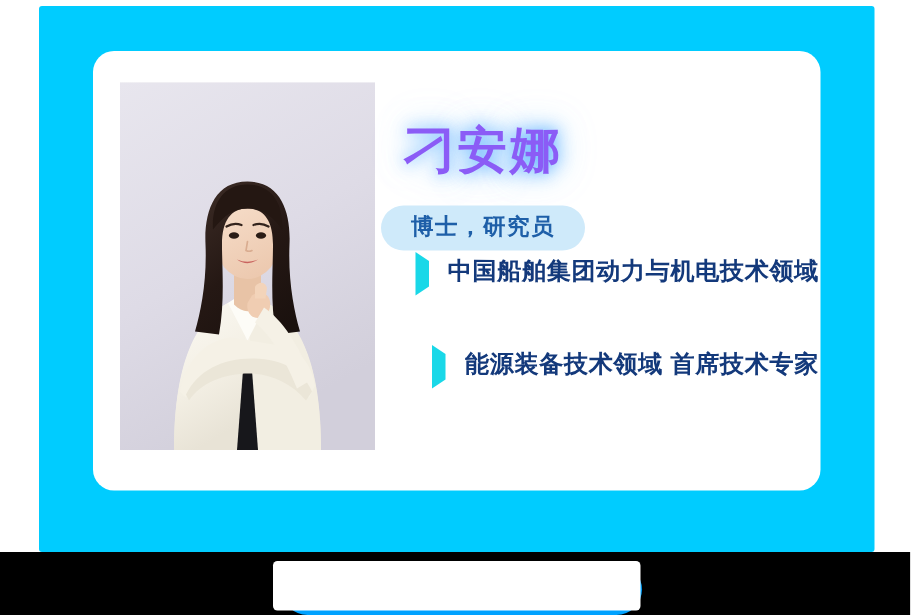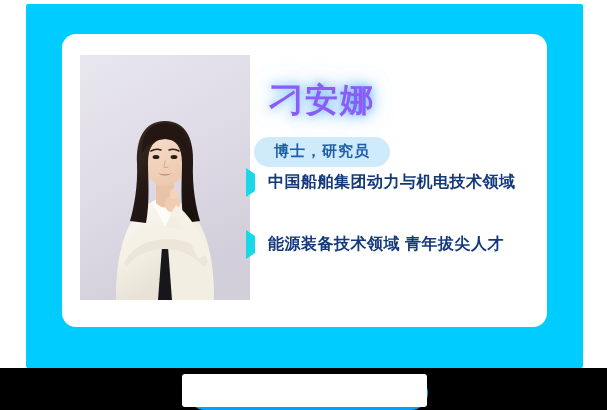--- a/index.html
+++ b/index.html
@@ -115,20 +115,21 @@
   .bullets {
     position: absolute;
     left: 0px;
     top: 107px;
     width: 300px;
   }
   .bullet-row {
     display: flex;
     align-items: flex-start;
     margin-bottom: 4px;
+    justify-content: flex-end;
   }
   .bullet-mark {
     flex: 0 0 auto;
     width: 16px;
     margin-top: 7px;
     margin-right: 6px;
   }
   .tri {
     width: 0;
     height: 0;
@@ -253,21 +254,21 @@
         <span class="bullet-mark"><span class="tri"></span></span>
         <span class="bullet-text">中国船舶集团动力与机电技术领域</span>
       </div>
 
       <div class="bullet-row">
         <span class="bullet-mark blank"><span class="tri"></span></span>
       </div>
 
       <div class="bullet-row">
         <span class="bullet-mark"><span class="tri"></span></span>
-        <span class="bullet-text">能源装备技术领域 青年拔尖人才</span>
+        <span class="bullet-text">能源装备技术领域 首席技术专家</span>
       </div>
 
     </div>
   </div>
 
   <div class="bottom-blue-pill"></div>
   <div class="bottom-white-box"></div>
 
 </div>
 

